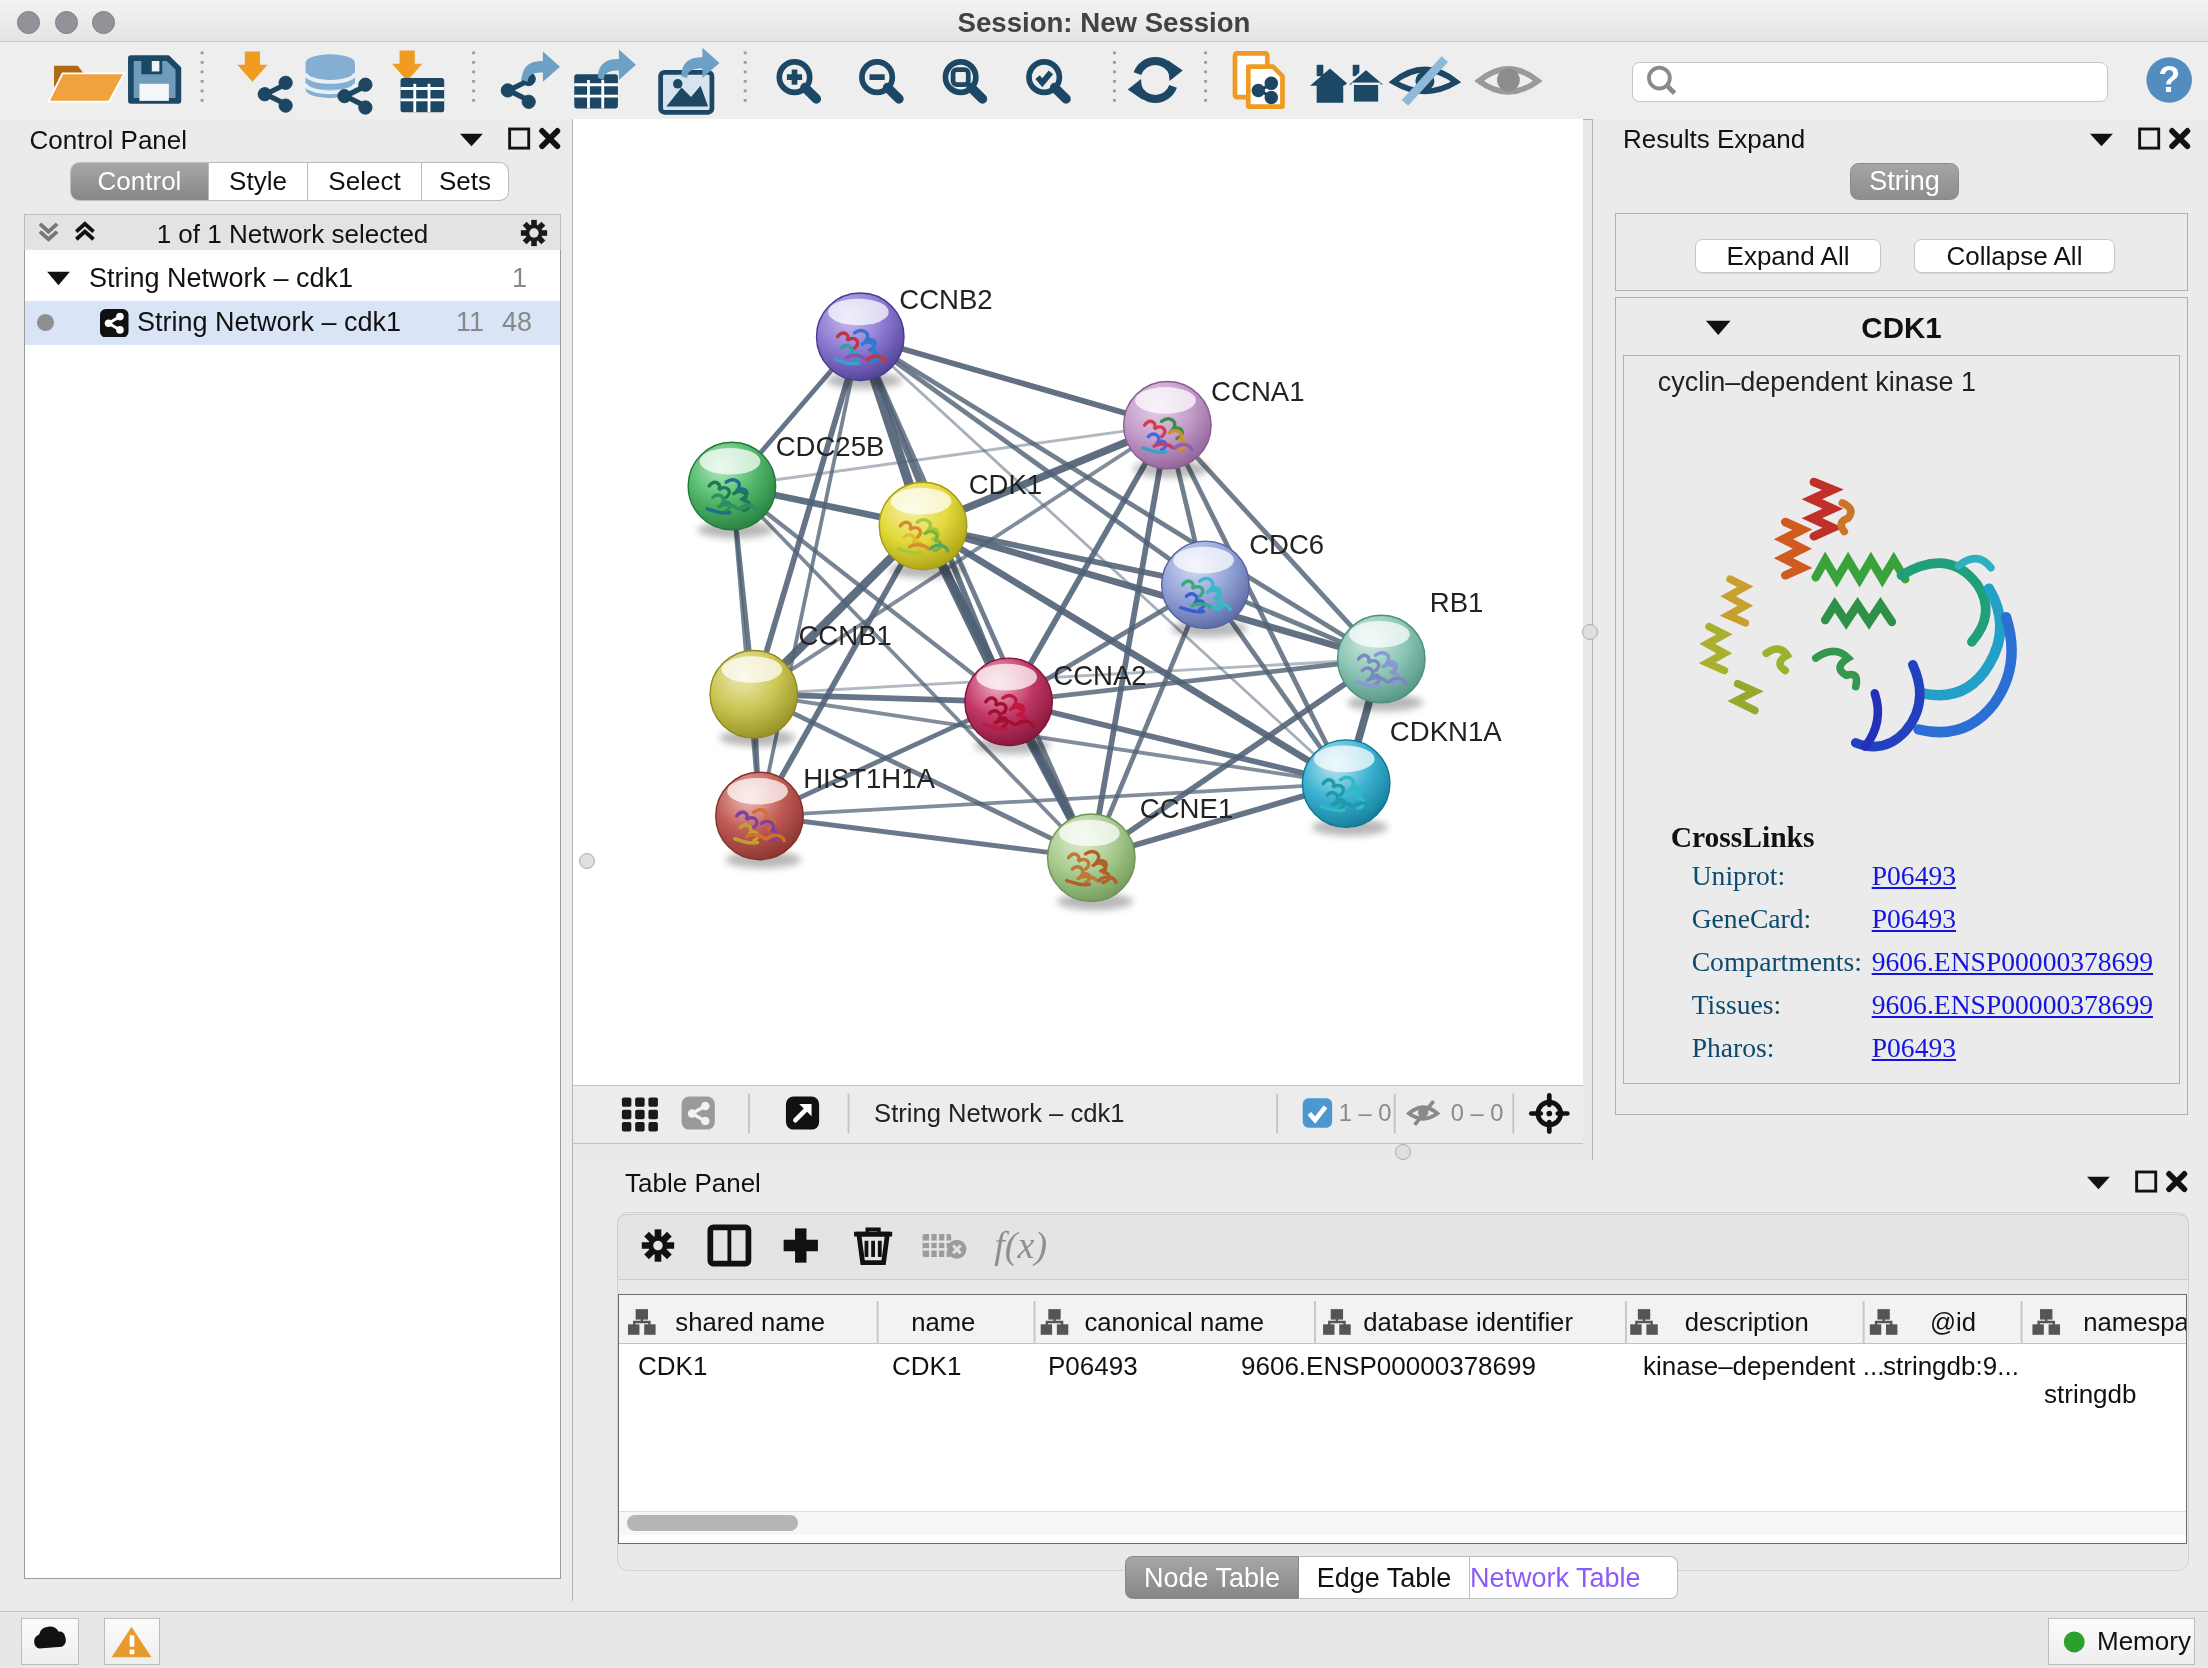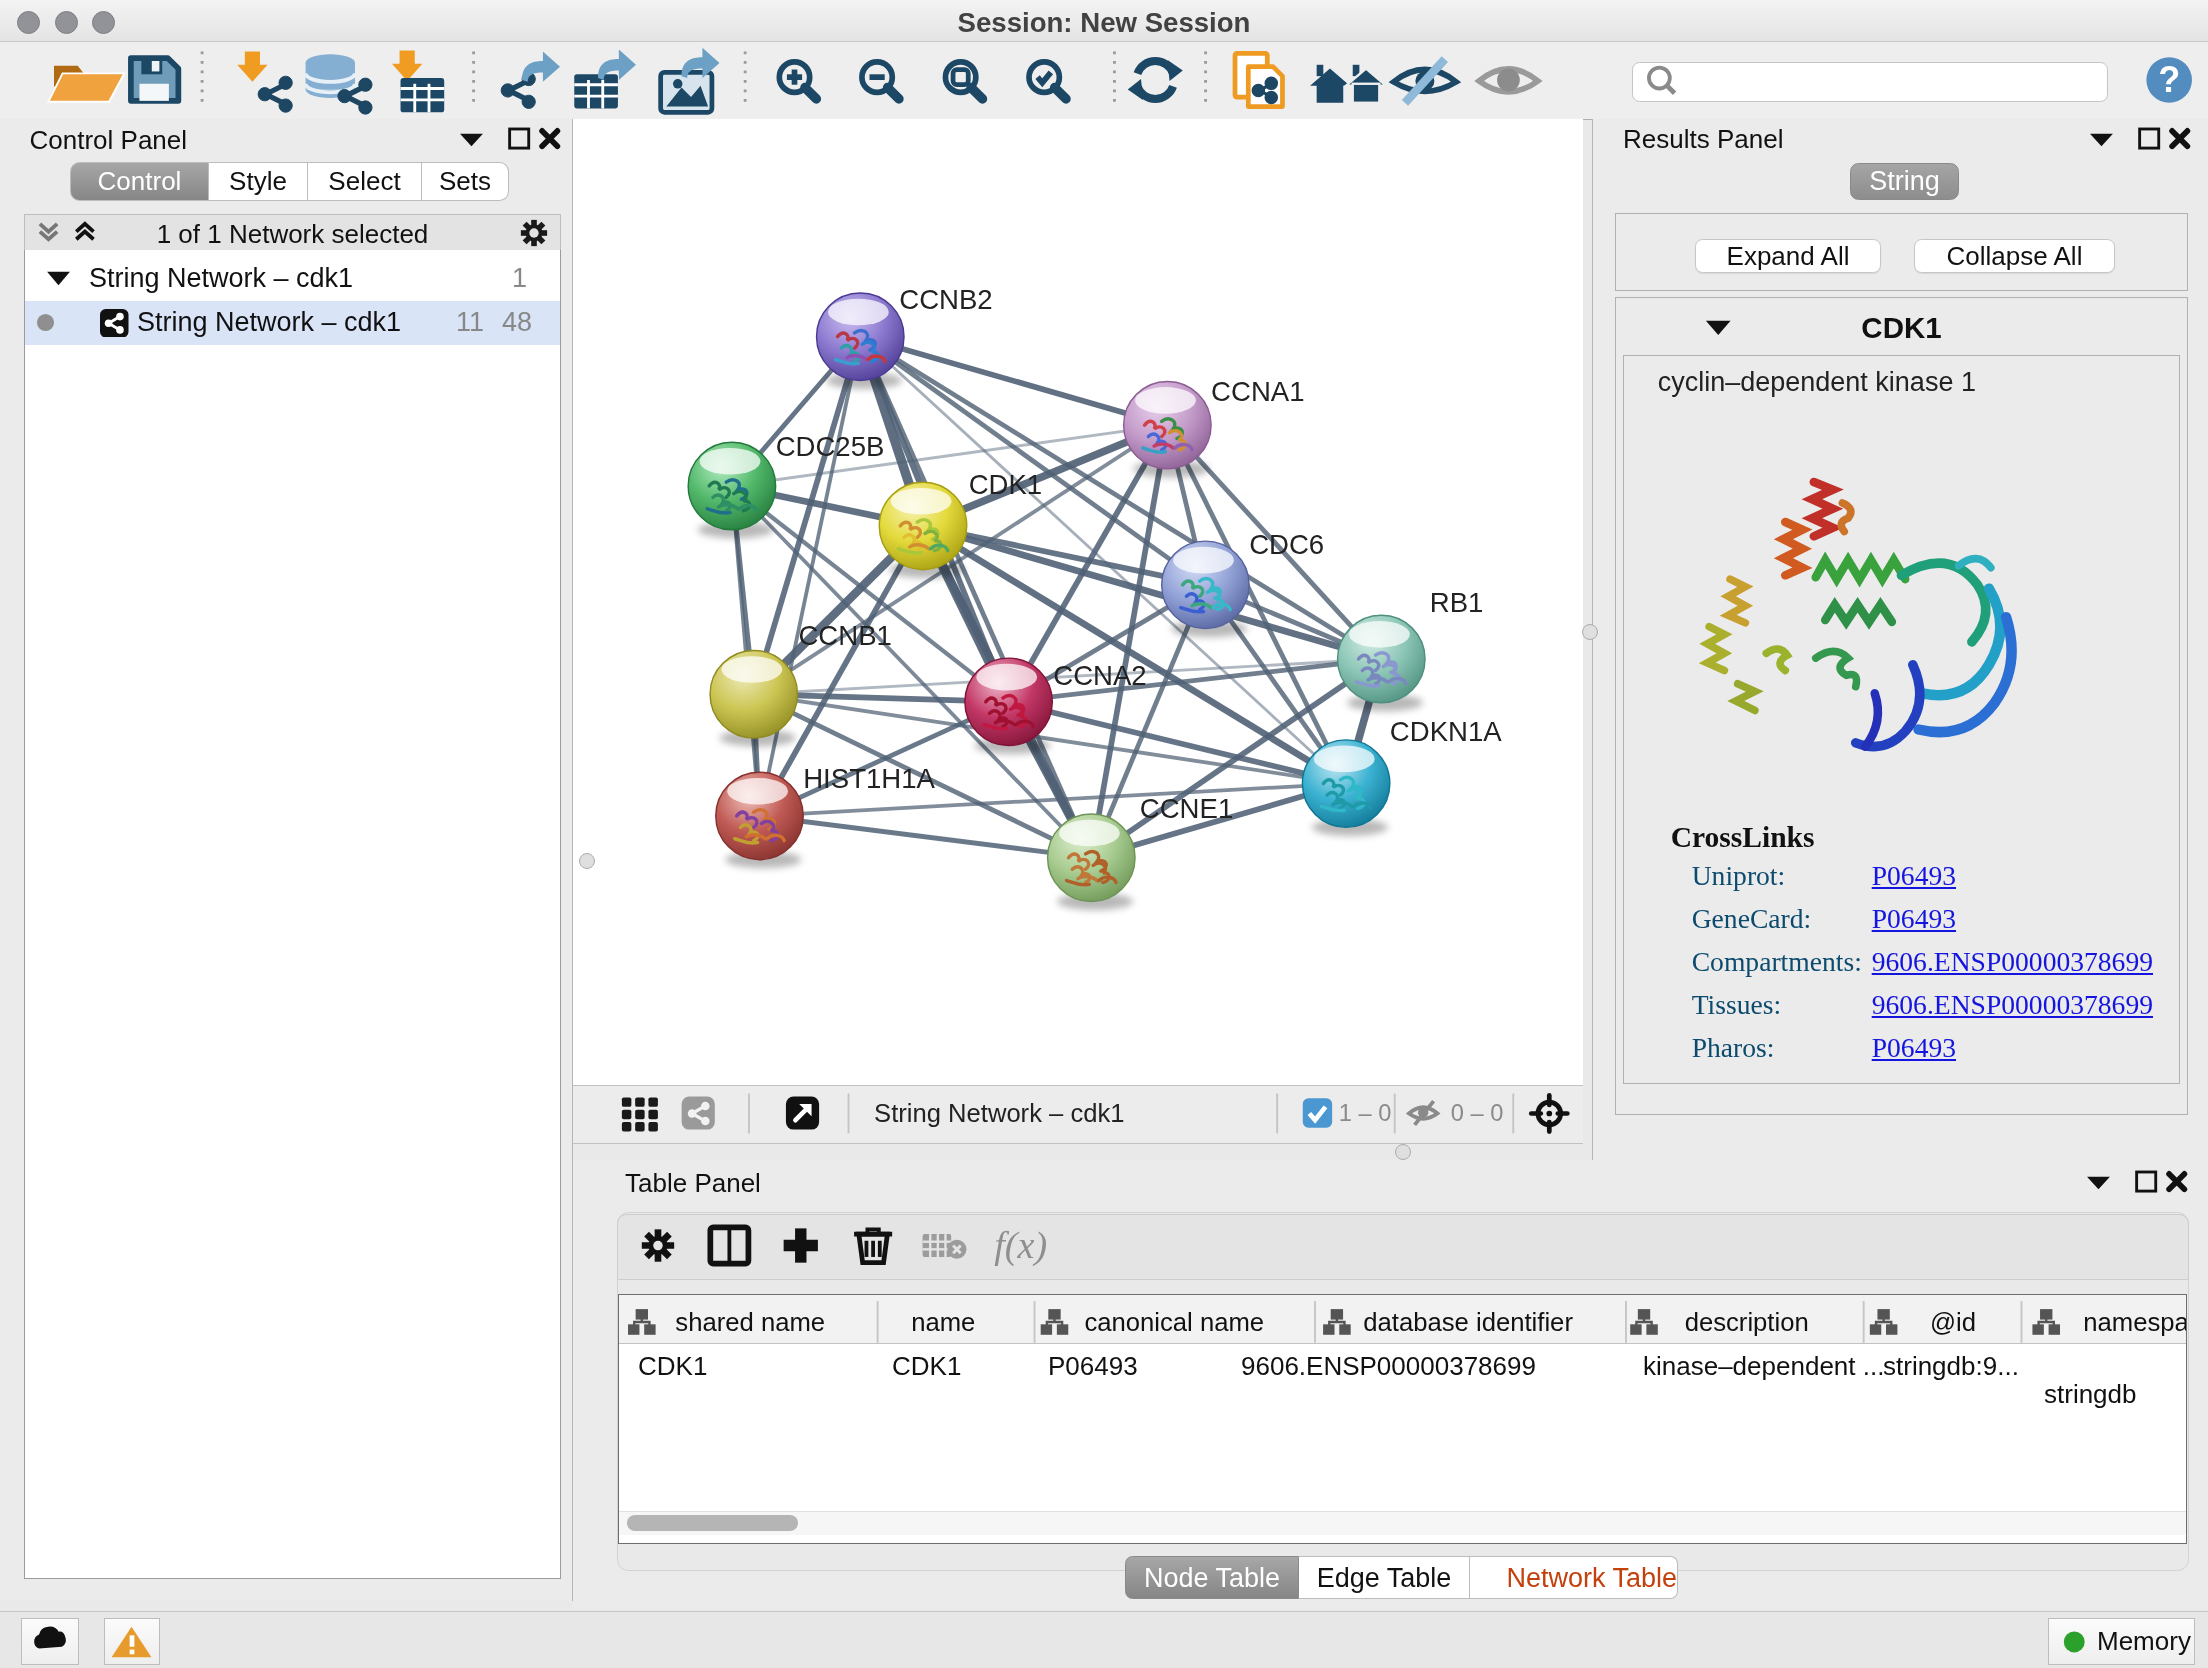--- a/index.html
+++ b/index.html
@@ -584,21 +584,21 @@
           <line x1="0" y1="-19" x2="0" y2="-9"></line>
             <line x1="0" y1="9" x2="0" y2="19"></line>
           <line x1="-19" y1="0" x2="-9" y2="0"></line>
             <line x1="9" y1="0" x2="19" y2="0"></line>
         </g>
         <circle cx="0" cy="0" r="3" fill="#111" stroke="none"></circle>
       </g>
     </svg>
   </div>
   <div id="rpanel" class="abs">
-    <div class="ptitle abs" style="left:30px;top:4.8px;">Results Panel</div>
+    <div class="ptitle abs" style="left:30px;top:4.8px;">Results Expand</div>
     <svg class="abs" style="left:497px;top:7.6px;" width="105" height="25" xmlns="http://www.w3.org/2000/svg" viewBox="0 0 110 26">
       <polygon points="0,7 24,7 12,20" fill="#111"></polygon>
       <rect x="52" y="2" width="20" height="20" fill="none" stroke="#111" stroke-width="3"></rect>
       <g stroke="#111" stroke-width="6" stroke-linecap="round">
         <line x1="86" y1="4" x2="102" y2="20"></line>
           <line x1="102" y1="4" x2="86" y2="20"></line>
       </g>
     </svg>
     <div class="abs" style="left:257px;top:44px;width:107px;height:35px;background:linear-gradient(#a5a5a5,#8d8d8d);border:1px solid #8a8a8a;border-radius:8.6px;color:#fff;font-size:27px;text-align:center;line-height:35px;">String</div>
     <div class="rbox" style="left:22px;top:94px;width:571px;height:76px;">
@@ -753,21 +753,21 @@
         <span class="abs" style="left:1264px;top:6.7px;">stringdb:9...</span>
         <span class="abs" style="left:1425px;top:6.7px;margin-top:28px;">stringdb</span>
       </div>
       <div class="abs" style="left:0;top:216px;width:1567px;height:23px;background:#f6f6f6;border-top:1px solid #e0e0e0;">
         <div class="abs" style="left:7.6px;top:2.9px;width:171px;height:16px;border-radius:8.6px;background:#b5b5b5;"></div>
       </div>
     </div>
     <div class="abs" style="left:552px;top:396px;height:43px;display:flex;font-size:27px;">
       <div style="width:172px;background:linear-gradient(#a7a7a7,#868686);border:1px solid #8a8a8a;border-radius:7.6px 0 0 7.6px;color:#fff;text-align:center;line-height:43px;">Node Table</div>
       <div style="width:170px;background:#fff;border:1px solid #bcbcbc;border-left:none;color:#111;text-align:center;line-height:43px;">Edge Table</div>
-      <div style="width:207px;background:#fff;border:1px solid #bcbcbc;border-left:none;border-radius:0 7.6px 7.6px 0;color:#c2410c;text-align:right;line-height:43px;">Network Table</div>
+      <div style="width:207px;background:#fff;border:1px solid #bcbcbc;border-left:none;border-radius:0 7.6px 7.6px 0;color:#8b5cf6;text-align:left;line-height:43px;">Network Table</div>
     </div>
   </div>
   <div id="bottombar" class="abs">
     <div class="bbtn" style="left:21px;width:56px;">
       <svg width="56" height="45" xmlns="http://www.w3.org/2000/svg" viewBox="0 0 59 47">
         <path d="M18,31 a8,8 0 0 1 0,-15 a11,10 0 0 1 21,-2 a8,8 0 0 1 3,15 z" fill="#111"></path>
         <circle cx="40" cy="18" r="5" fill="#111"></circle>
       </svg>
     </div>
     <div class="bbtn" style="left:104px;width:54px;">

